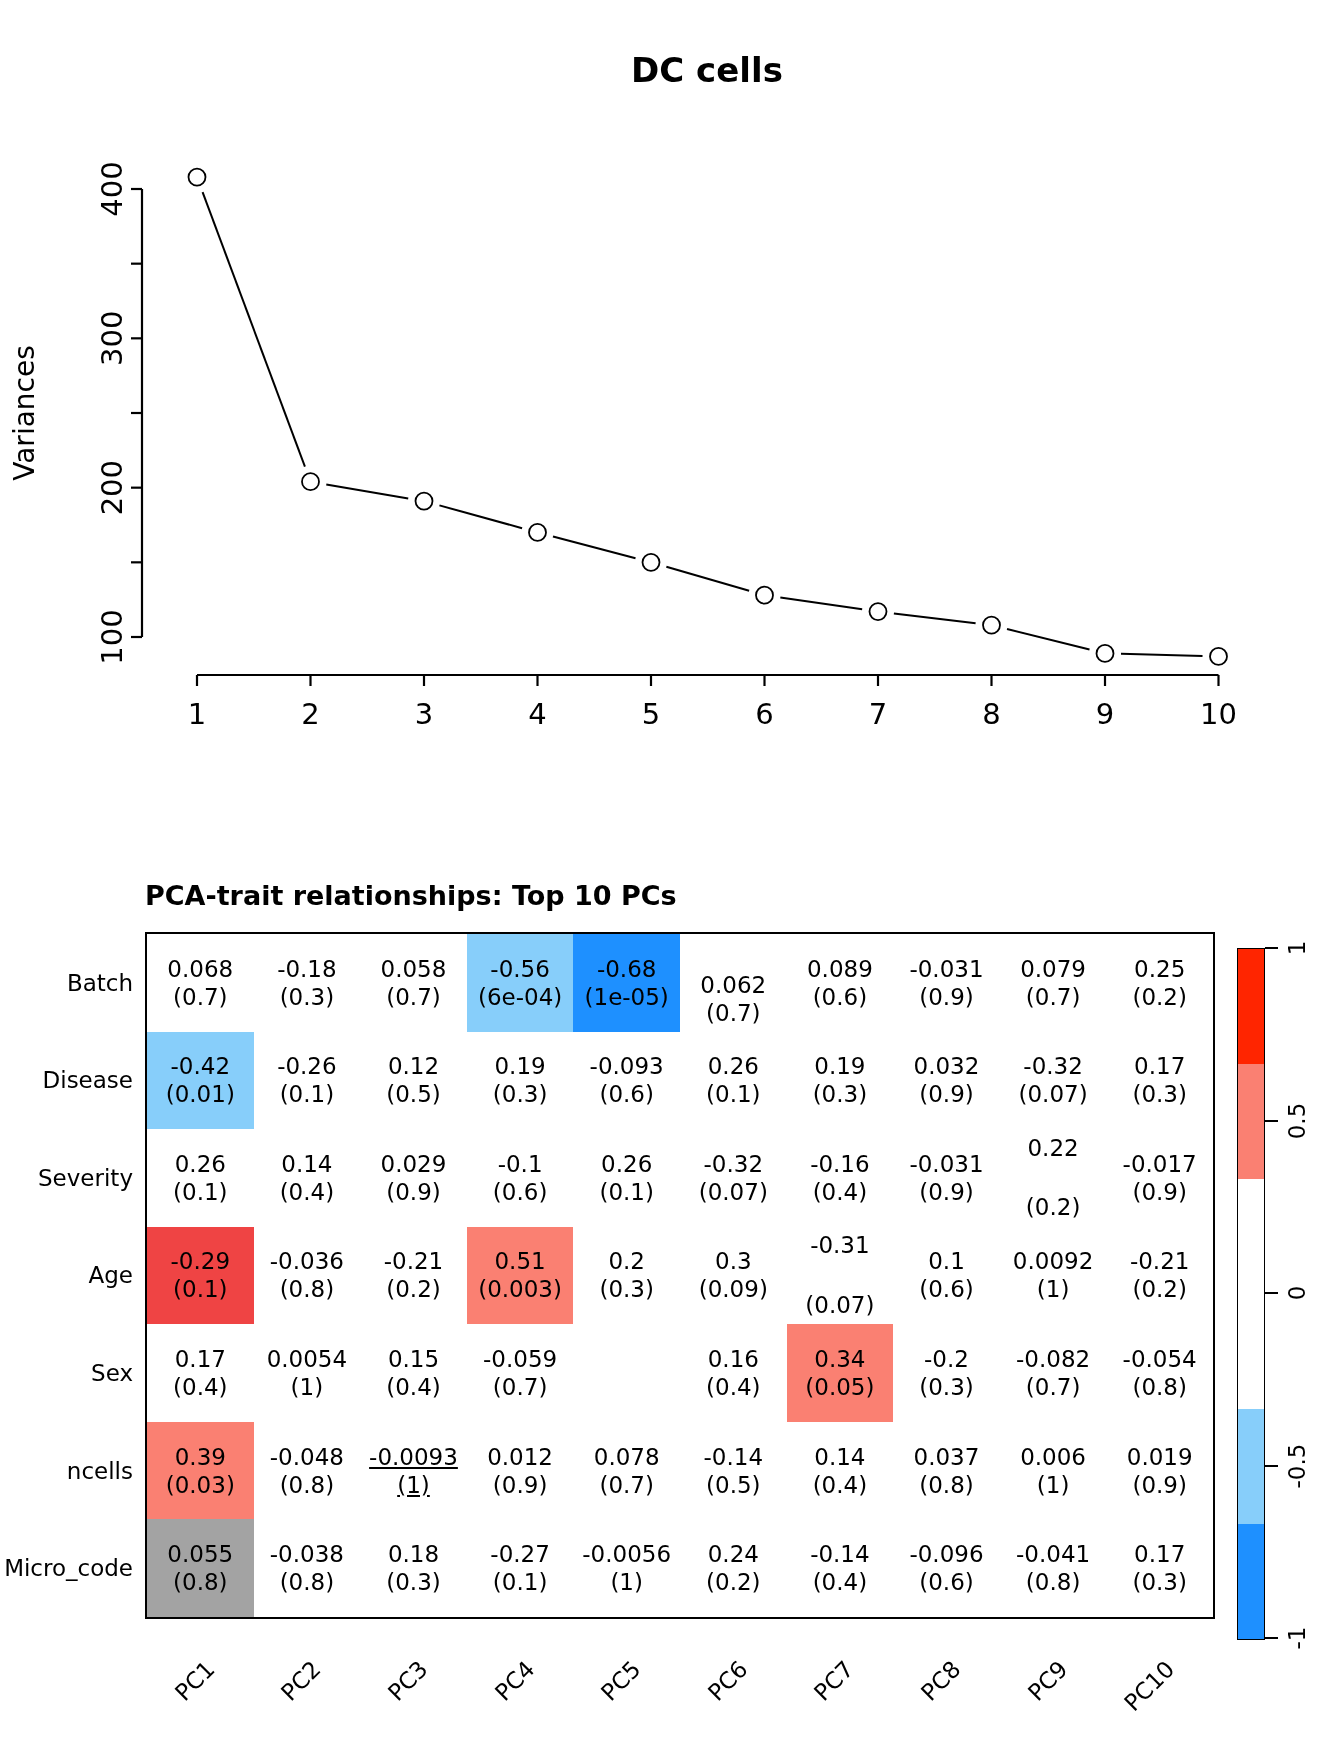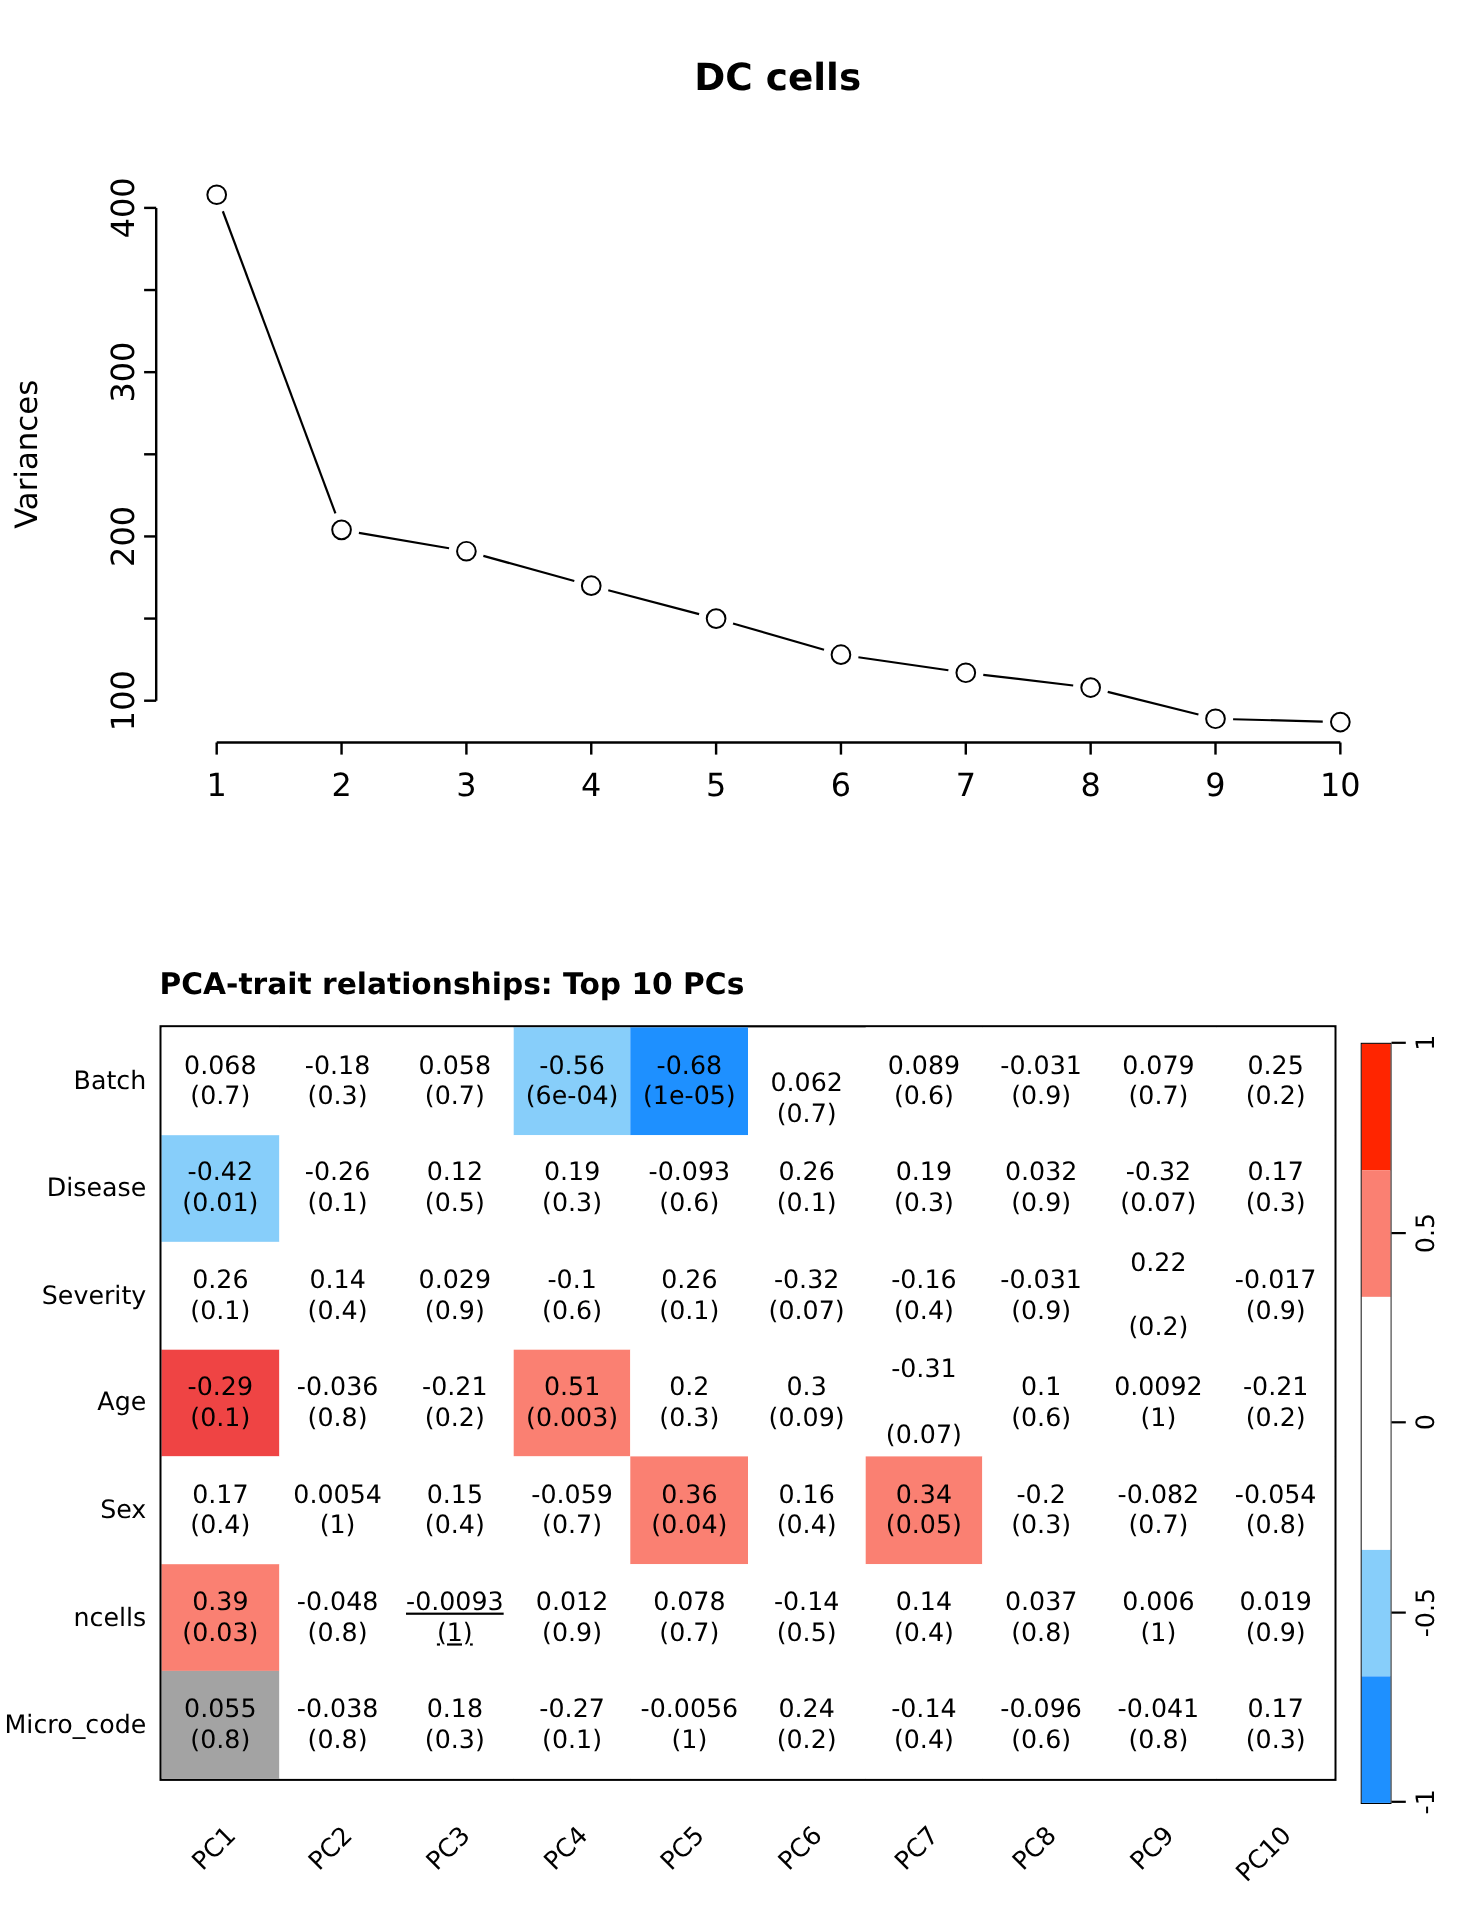--- a/index.html
+++ b/index.html
@@ -259,24 +259,20 @@
         <span>(1)</span>
       </div>
       <div class="hm-cell" style="left: 20%; top: 57.1429%; background: rgb(255, 255, 255); align-items: center;">
         <span>0.15</span>
         <span>(0.4)</span>
       </div>
       <div class="hm-cell" style="left: 30%; top: 57.1429%; background: rgb(255, 255, 255);">
         <span>-0.059</span>
         <span>(0.7)</span>
       </div>
-      <div class="hm-cell" style="left: 40%; top: 57.1429%; background: rgb(250, 128, 114);">
-        <span>0.36</span>
-        <span>(0.04)</span>
-      </div>
       <div class="hm-cell" style="left: 50%; top: 57.1429%; background: rgb(255, 255, 255);">
         <span>0.16</span>
         <span>(0.4)</span>
       </div>
       <div class="hm-cell" style="left: 60%; top: 57.1429%; background: rgb(250, 128, 114);">
         <span>0.34</span>
         <span>(0.05)</span>
       </div>
       <div class="hm-cell" style="left: 70%; top: 57.1429%; background: rgb(255, 255, 255);">
         <span>-0.2</span>

